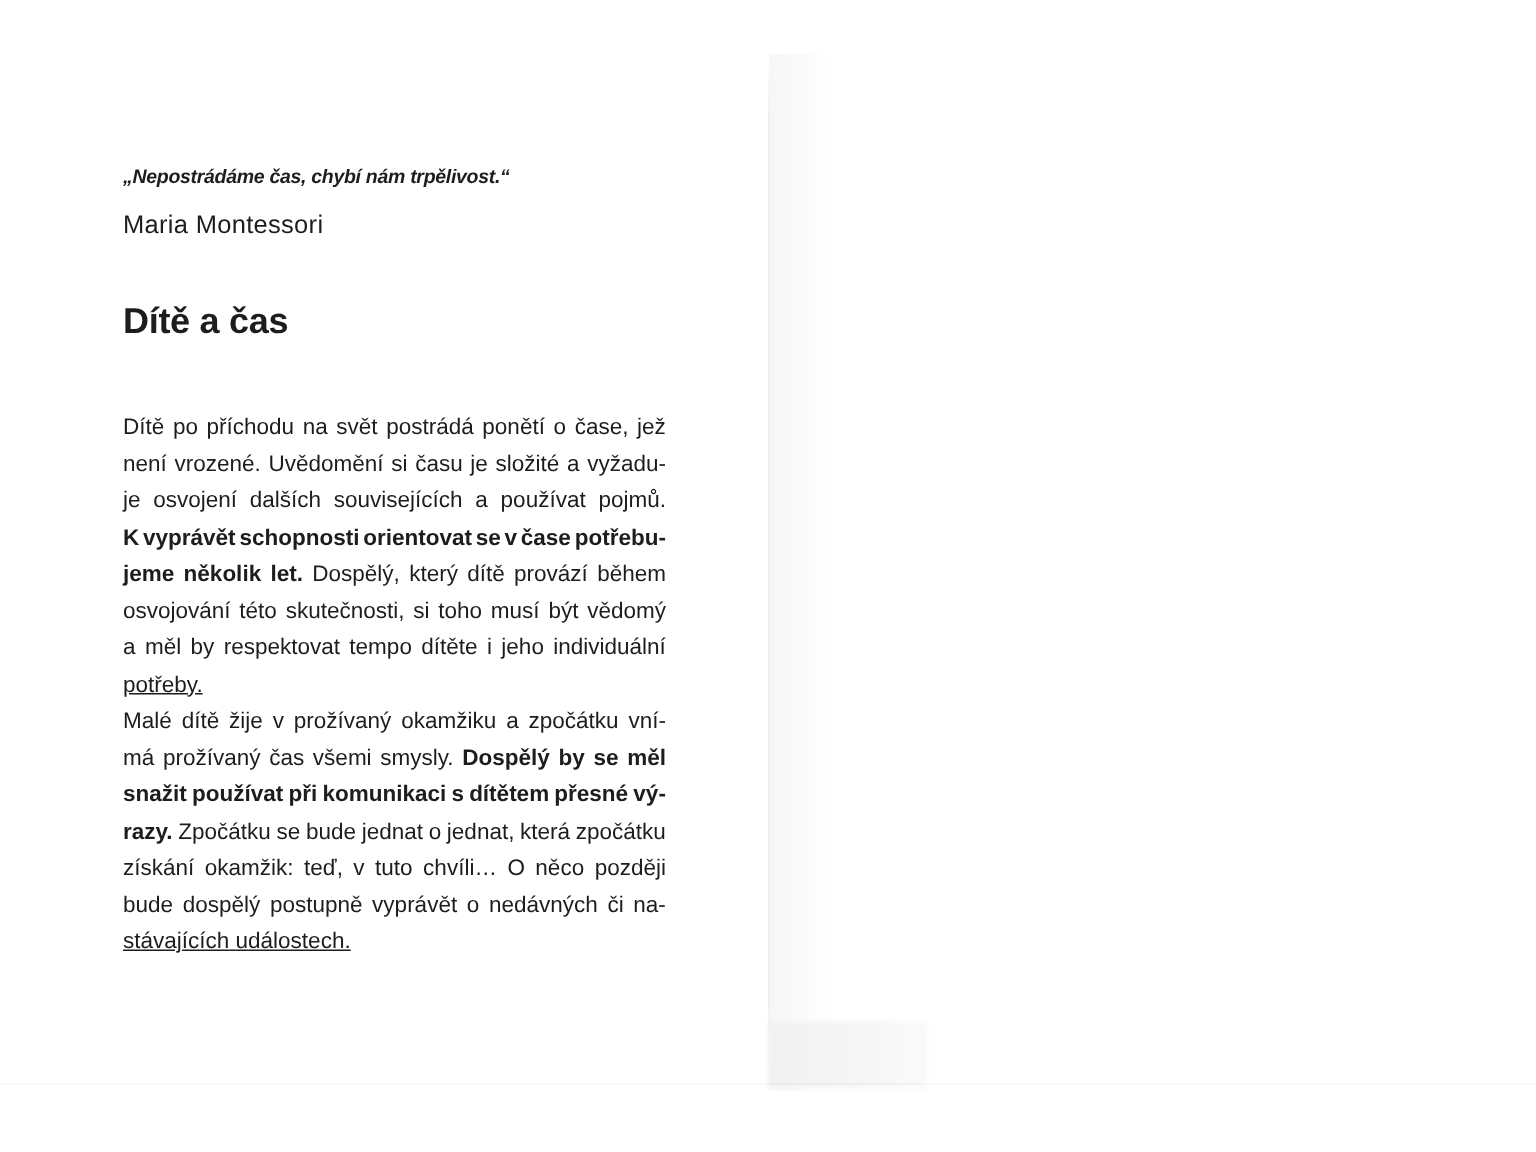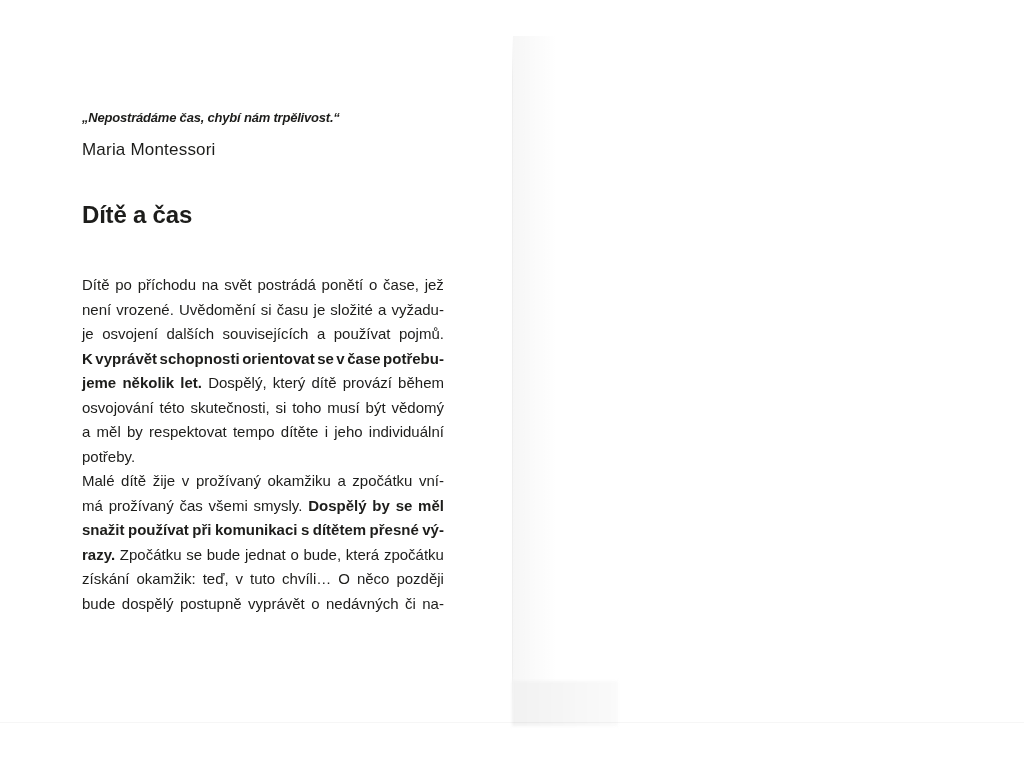--- a/index.html
+++ b/index.html
@@ -65,21 +65,21 @@
   
   .page-body { position: absolute; }
   .page-body.left-col  { left: 82px;  top: 246px; width: 362px; margin-top: 27px; }
 
   .text-line {
     height: 24.5px; line-height: 24.5px;
     font-size: 15px;
     white-space: nowrap;
   }
   .text-line.just { display: flex; justify-content: space-between; }
-  .text-line.endline { display: block; }
+  .text-line.endline { display: block; text-decoration: underline; }
   .text-line .b { font-weight: 700; }
 </style>
 </head>
 <body>
 
 <div class="spread" style="background: rgb(255, 255, 255); color: rgb(29, 29, 27);">
 
   <section class="page left">
     <div class="quote">„Nepostrádáme čas, chybí nám trpělivost.“</div>
     <div class="author">Maria Montessori</div>
@@ -191,21 +191,21 @@
           <span class="w"><span class="b">přesné</span></span>
           <span class="w"><span class="b">vý-</span></span>
         </div>
         <div class="text-line just">
           <span class="w"><span class="b">razy.</span></span>
           <span class="w"><span>Zpočátku</span></span>
           <span class="w"><span>se</span></span>
           <span class="w"><span>bude</span></span>
           <span class="w"><span>jednat</span></span>
           <span class="w"><span>o</span></span>
-          <span class="w"><span>bude,</span></span>
+          <span class="w"><span>jednat,</span></span>
           <span class="w"><span>která</span></span>
           <span class="w"><span>zpočátku</span></span>
         </div>
         <div class="text-line just">
           <span class="w"><span>získání</span></span>
           <span class="w"><span>okamžik:</span></span>
           <span class="w"><span>teď,</span></span>
           <span class="w"><span>v</span></span>
           <span class="w"><span>tuto</span></span>
           <span class="w"><span>chvíli…</span></span>
@@ -216,20 +216,21 @@
         <div class="text-line just">
           <span class="w"><span>bude</span></span>
           <span class="w"><span>dospělý</span></span>
           <span class="w"><span>postupně</span></span>
           <span class="w"><span>vyprávět</span></span>
           <span class="w"><span>o</span></span>
           <span class="w"><span>nedávných</span></span>
           <span class="w"><span>či</span></span>
           <span class="w"><span>na-</span></span>
         </div>
+        <div class="text-line endline"><span class="w"><span>stávajících</span></span> <span class="w"><span>událostech.</span></span></div>
       </div>
   </section>
 
   <div class="seam"></div>
   <div class="gutter-shade"></div>
   <div class="gutter-smudge"></div>
   <div class="page-edge-bottom"></div>
 
   <section class="page right">
     

